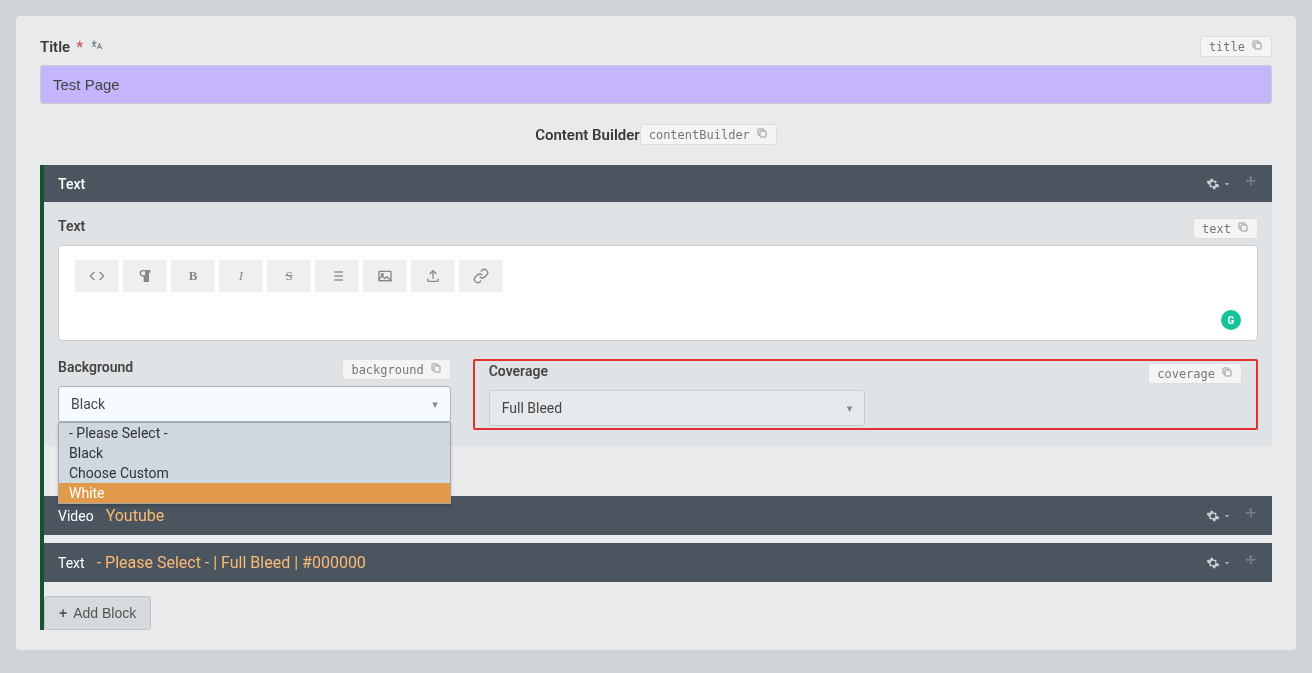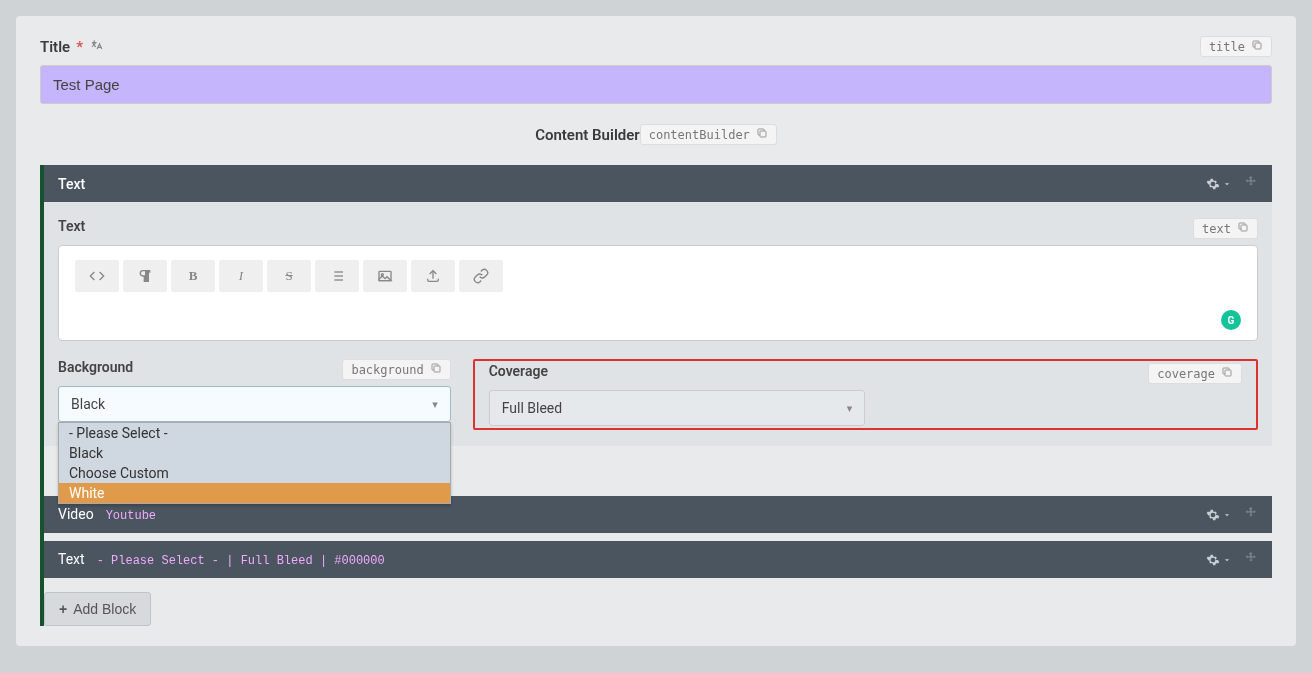--- a/index.html
+++ b/index.html
@@ -274,23 +274,22 @@
   display: flex;
   gap: 12px;
   align-items: baseline;
 }
 
 .collapsed-block-title {
   font-weight: 400;
 }
 
 .collapsed-block-sub {
-  color: #f0abfc;
-  font-size: 12px;
-  font-family: Liberation Mono, monospace;
+  color: #fdba74;
+  font-size: 16px;
 }
 
 .add-block-btn {
   margin-top: 14px;
   background: #d6dadd;
   border: 1px solid #c0c3c6;
   border-radius: 3px;
   padding: 8px 14px;
   font-size: 14px;
   color: #555;

